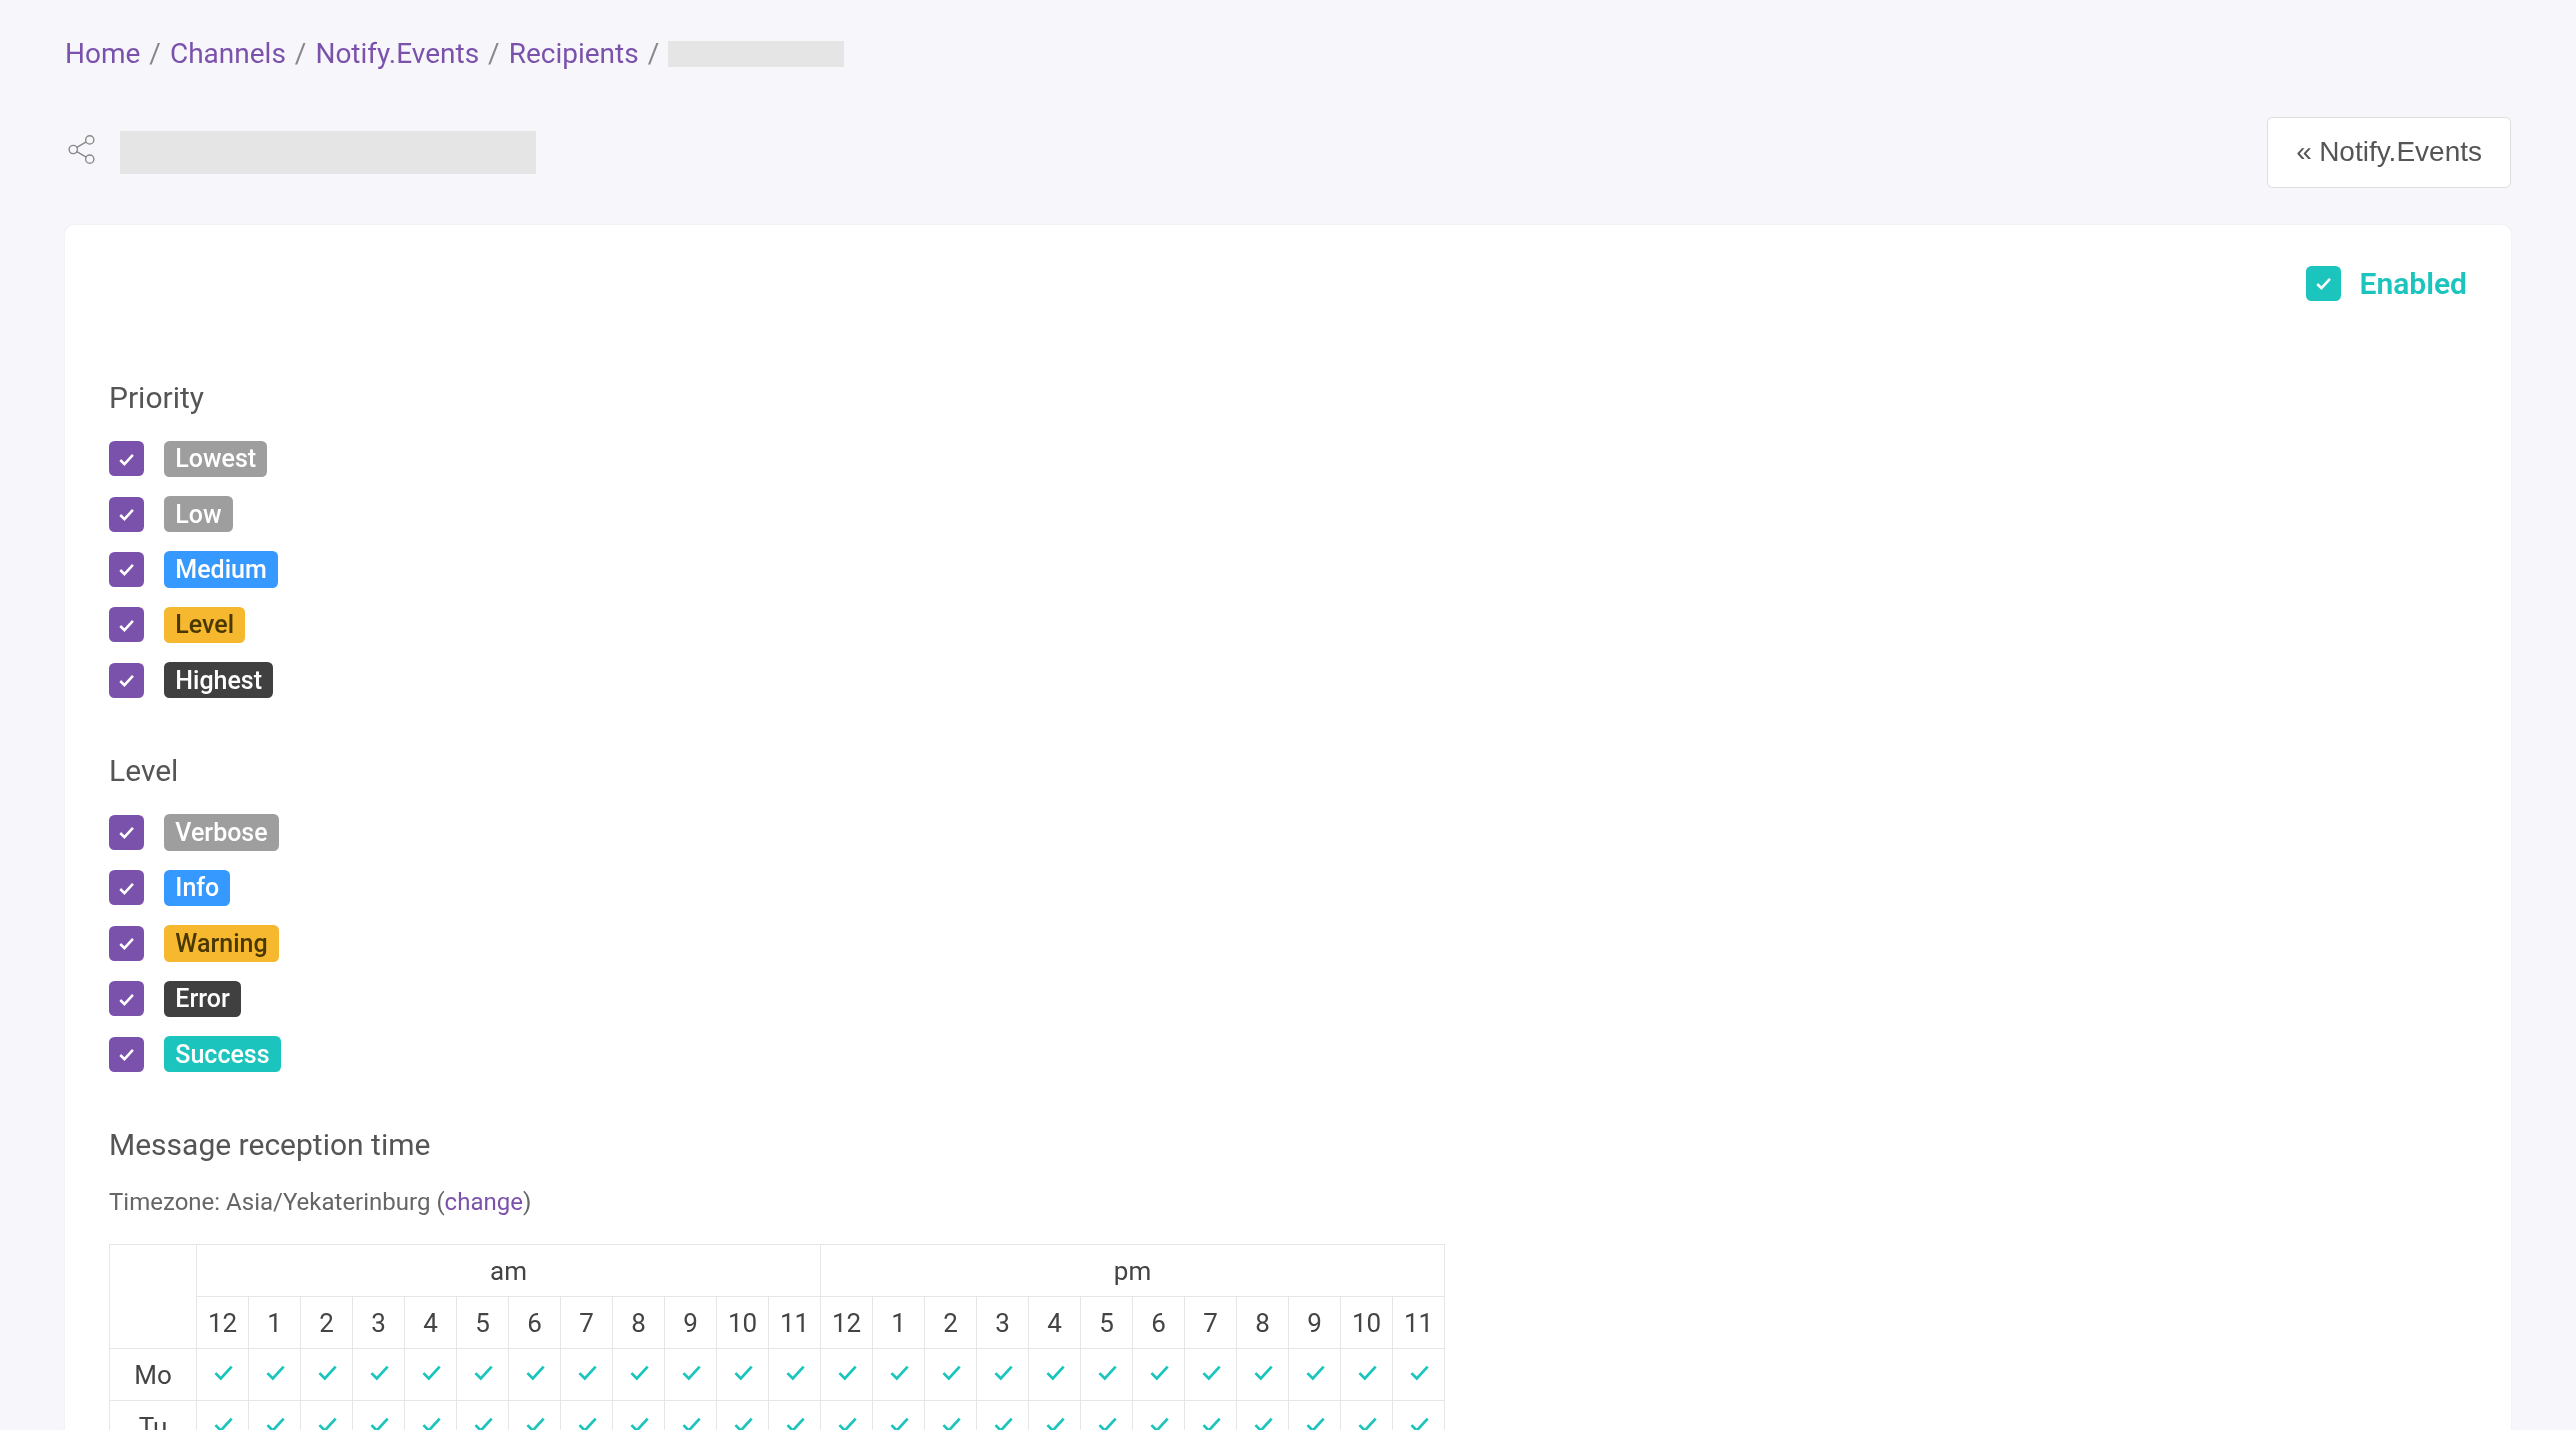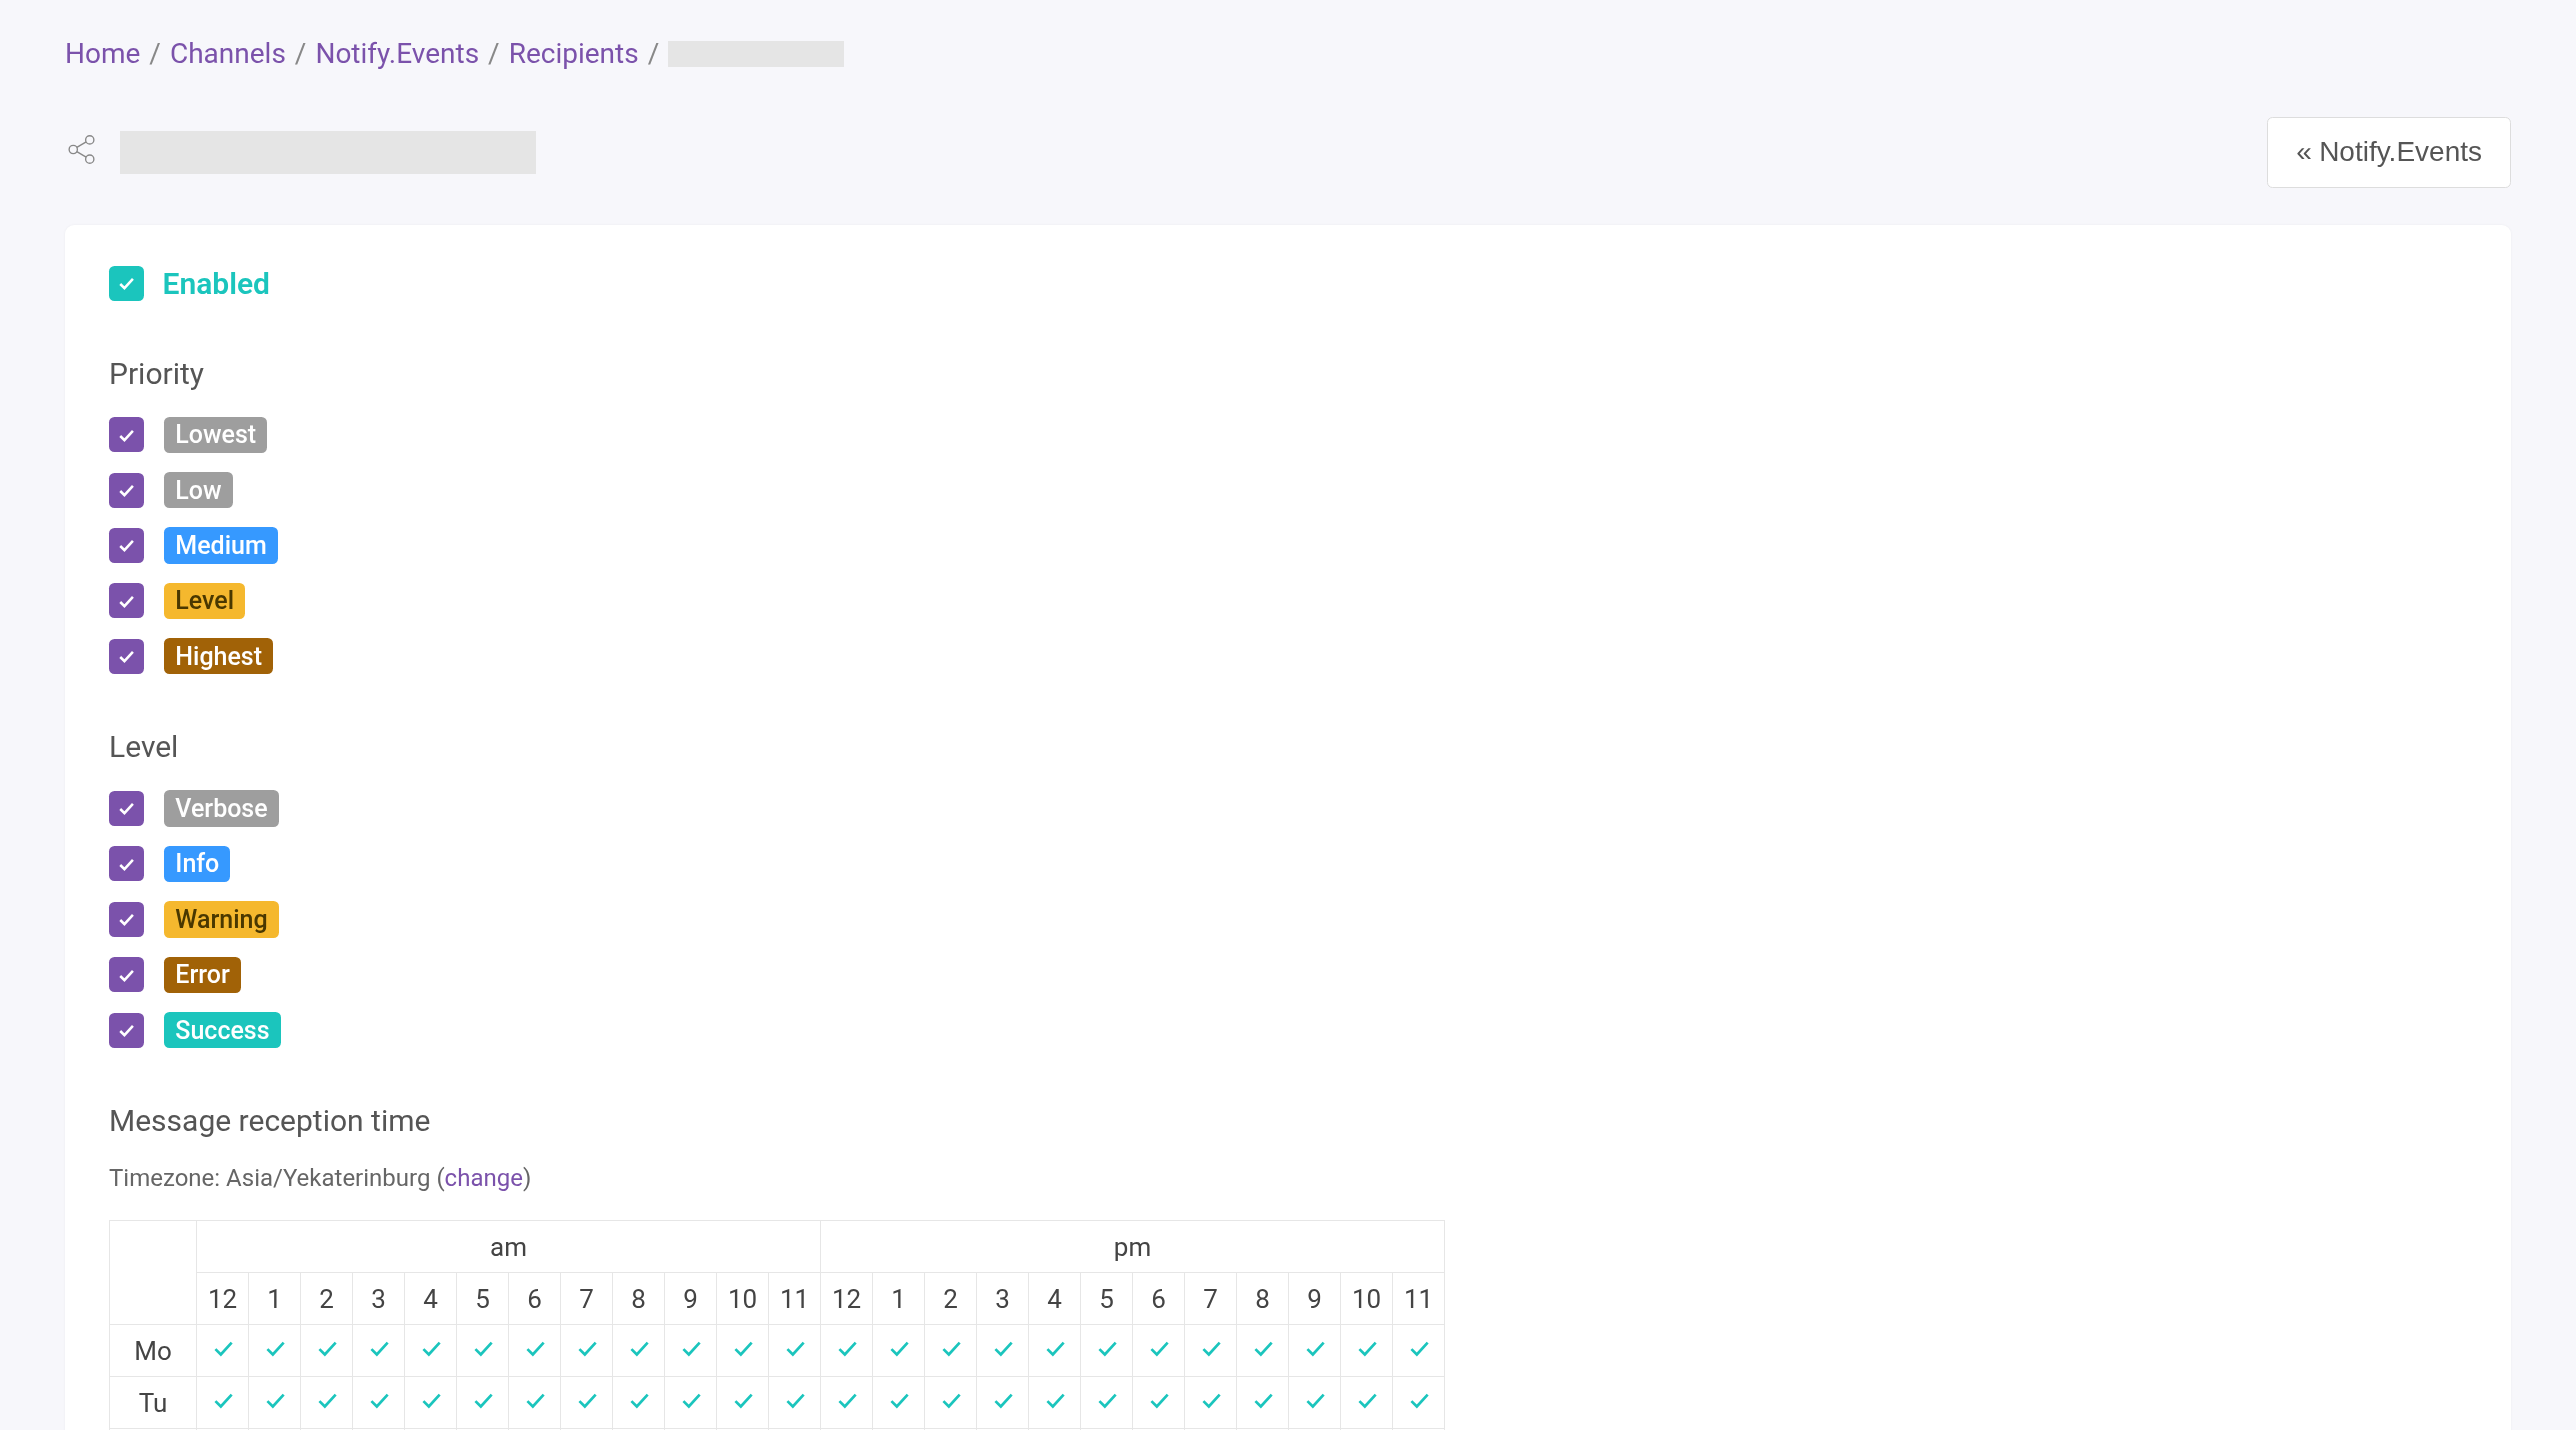--- a/index.html
+++ b/index.html
@@ -68,21 +68,22 @@
     background: #fff;
     margin: 0 65px;
     border-radius: 9.2px;
     box-shadow: 0 0.9px 2.8px rgba(0,0,0,0.05);
     padding: 41px 44px;
   }
   .enabled-row {
     display: flex;
     align-items: center;
     gap: 18.5px;
-    margin-bottom: 55px;
+    margin-bottom: 79px;
+    justify-content: flex-end;
   }
   .checkbox {
     width: 35px;
     height: 35px;
     border-radius: 5.5px;
     display: flex;
     align-items: center;
     justify-content: center;
     cursor: pointer;
   }
@@ -118,21 +119,21 @@
     display: inline-block;
     padding: 3.7px 11px;
     border-radius: 5.5px;
     color: #fff;
     font-size: 25px;
     font-weight: 500;
   }
   .badge.gray { background: #9e9e9e; }
   .badge.blue { background: #3699ff; }
   .badge.yellow { background: #f5b82e; color: #4a3800; }
-  .badge.pink { background: #a16207; }
+  .badge.pink { background: #404040; }
   .badge.teal { background: #1bc5bd; }
   .timezone-line {
     color: #666;
     font-size: 24px;
     margin-bottom: 28px;
   }
   .timezone-line a {
     color: #7b52ab;
     text-decoration: none;
   }

